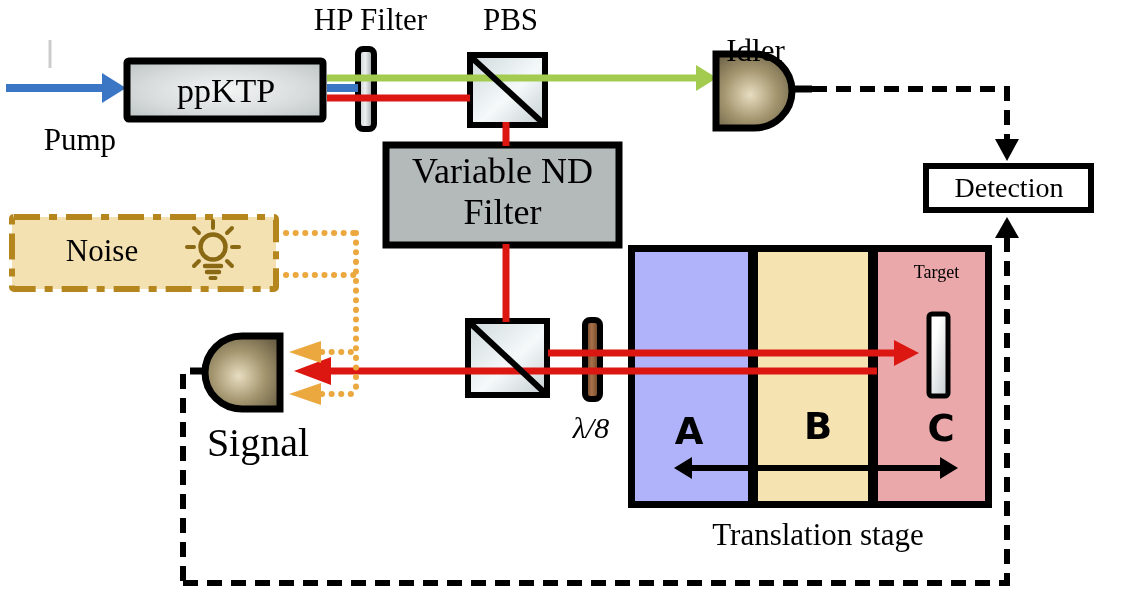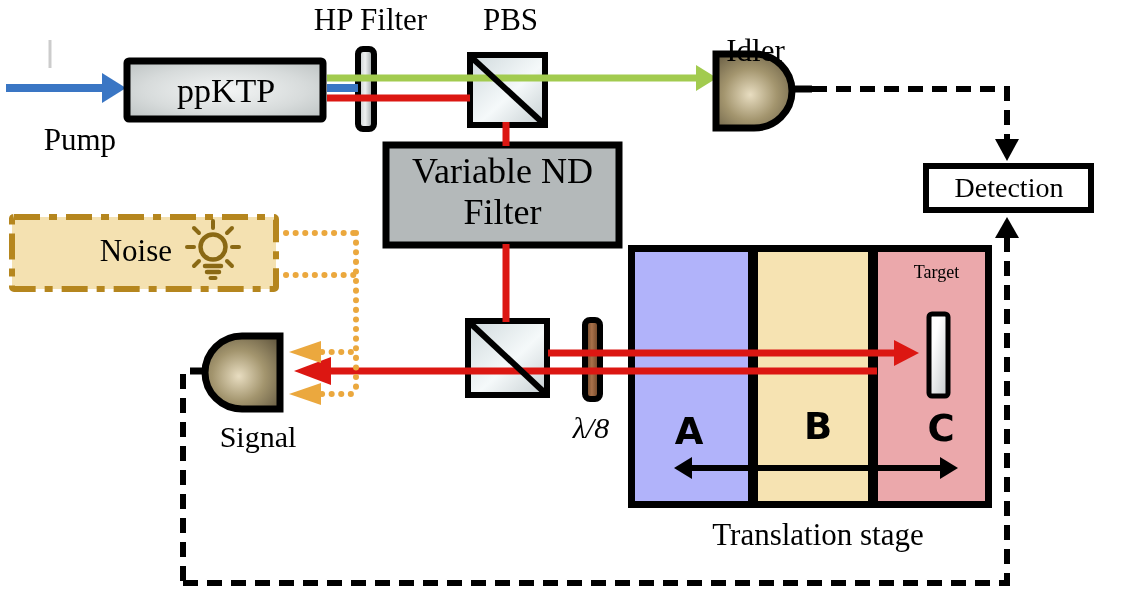--- a/index.html
+++ b/index.html
@@ -141,22 +141,22 @@
 
 <div class="lbl" style="left:6px;top:122px;width:110px;font-size:31px;text-align:right;">Pump</div>
 <div class="lbl" style="left:283px;top:2px;width:175px;font-size:31px;">HP Filter</div>
 <div class="lbl" style="left:458px;top:2px;width:105px;font-size:31px;">PBS</div>
 <div class="lbl" style="left:703px;top:2px;width:105px;font-size:31px;margin-top:31px;">Idler</div>
 <div class="lbl" style="left:127px;top:71px;width:198px;font-size:34px;">ppKTP</div>
 <div class="lbl" style="left:386px;top:151px;width:233px;font-size:36px;">
   <span>Variable ND</span><br>
   <span>Filter</span>
 </div>
-<div class="lbl" style="left:32px;top:233px;width:140px;font-size:31px;text-align:right;">Noise</div>
-<div class="lbl" style="left:193px;top:420px;width:130px;font-size:30px;">Signal</div>
+<div class="lbl" style="left:32px;top:233px;width:140px;font-size:31px;text-align:center;">Noise</div>
+<div class="lbl" style="left:193px;top:420px;width:130px;font-size:40px;">Signal</div>
 <div class="lbl italic" style="left:551px;top:411px;width:80px;font-size:30px;">λ/8</div>
 <div class="lbl" style="left:927px;top:172px;width:164px;font-size:28px;">Detection</div>
 <div class="lbl" style="left:884px;top:262px;width:105px;font-size:18px;">Target</div>
 <div class="lbl sans" style="left:659px;top:411px;width:60px;font-size:37px;">A</div>
 <div class="lbl sans" style="left:788px;top:406px;width:60px;font-size:37px;">B</div>
 <div class="lbl sans" style="left:911px;top:408px;width:60px;font-size:37px;">C</div>
 <div class="lbl" style="left:648px;top:517px;width:340px;font-size:31px;">Translation stage</div>
 
 </div>
 

